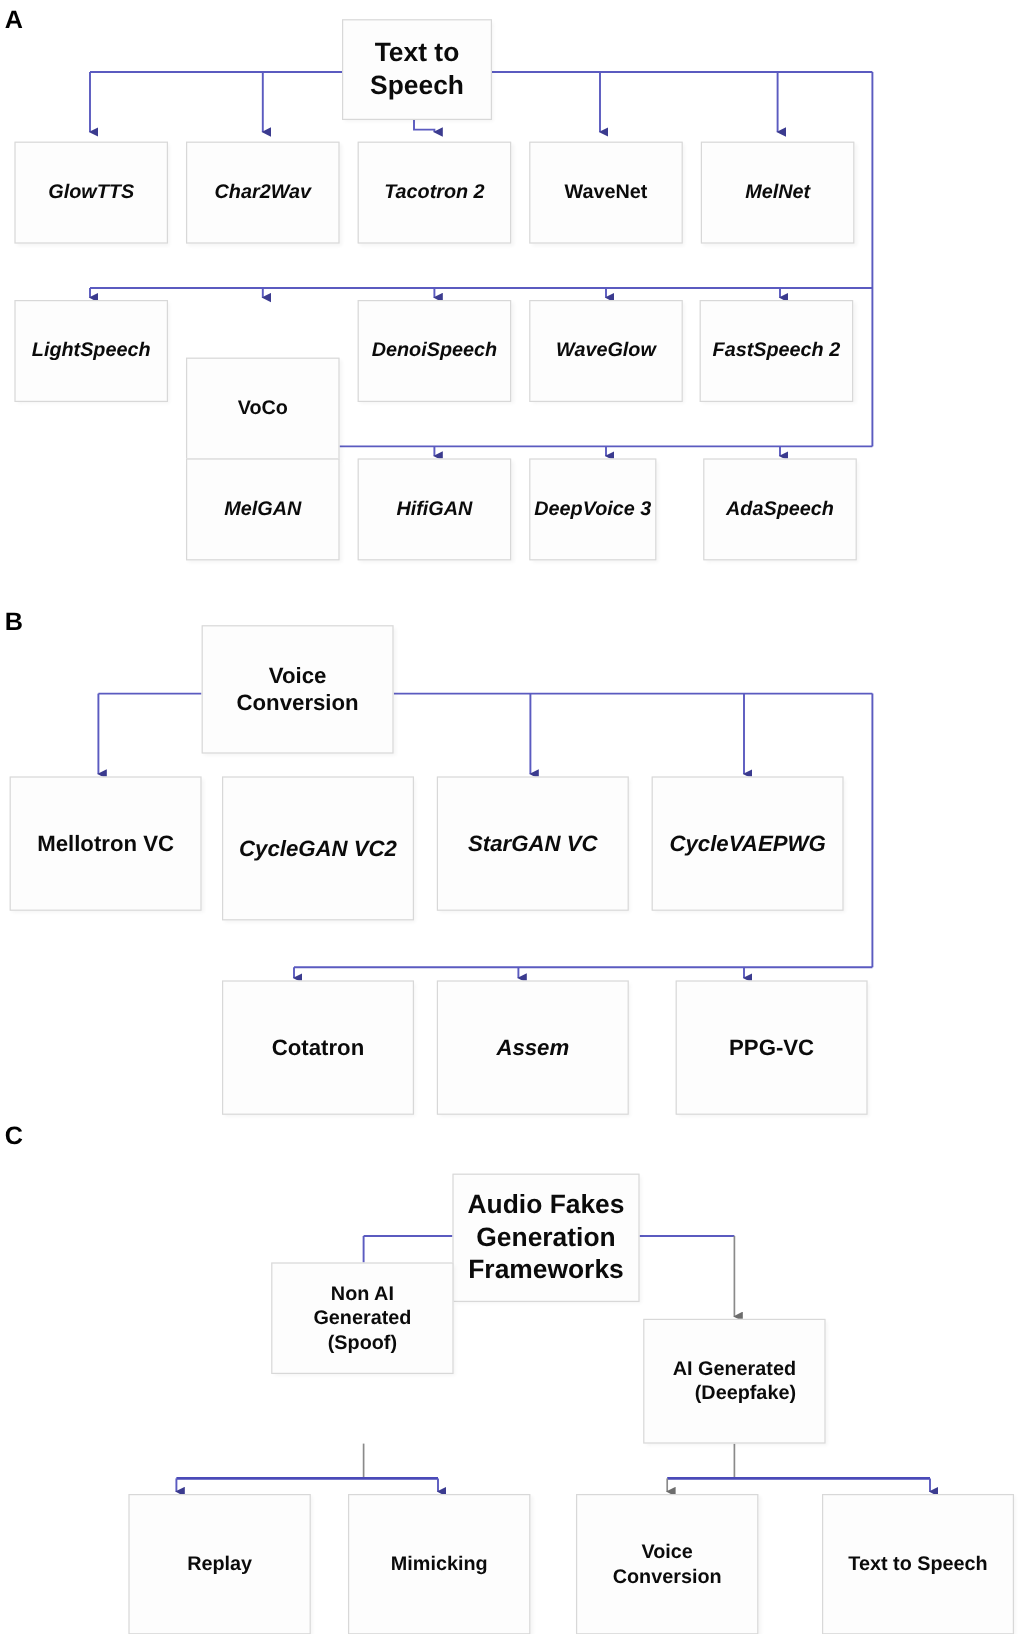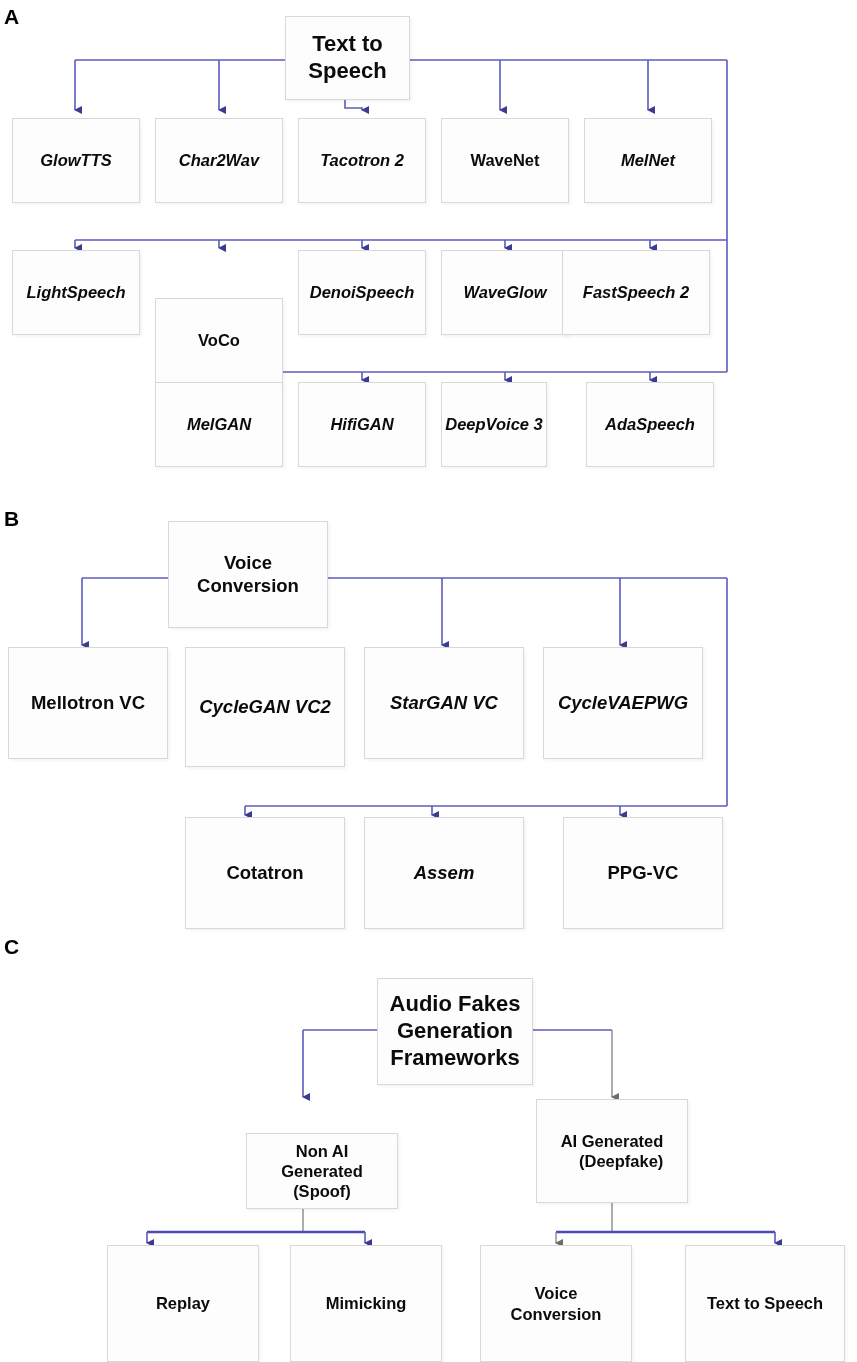--- a/index.html
+++ b/index.html
@@ -173,21 +173,21 @@
   </div>
   <div class="node roman f16" style="left:155px; top:250px; width:128px; height:85px;margin-top:48px;">
     <span>VoCo</span>
   </div>
   <div class="node italic f16" style="left:298px; top:250px; width:128px; height:85px;">
     <span>DenoiSpeech</span>
   </div>
   <div class="node italic f16" style="left:441px; top:250px; width:128px; height:85px;">
     <span>WaveGlow</span>
   </div>
-  <div class="node italic f16" style="left:562px; top:250px; width:148px; height:85px;">
+  <div class="node italic f16" style="left:583px; top:250px; width:128px; height:85px;">
     <span>FastSpeech 2</span>
   </div>
 
   <div class="node italic f16" style="left:155px; top:382px; width:128px; height:85px;">
     <span>MelGAN</span>
   </div>
   <div class="node italic f16" style="left:298px; top:382px; width:128px; height:85px;">
     <span>HifiGAN</span>
   </div>
   <div class="node italic f16" style="left:441px; top:382px; width:106px; height:85px;">
@@ -225,21 +225,21 @@
   <div class="node roman f18" style="left:543px; top:817px; width:160px; height:112px;margin-left:20px;">
     <span>PPG-VC</span>
   </div>
 
   <div class="panel-label" style="left:4px; top:936px;">C</div>
 
   <div class="node roman f17" style="left:377px; top:978px; width:156px; height:107px;">
     <span><em style="font-style:normal">Audio Fakes</em><br><em style="font-style:normal">Generation</em><br><em style="font-style:normal">Frameworks</em></span>
   </div>
 
-  <div class="node roman f16" style="left:226px; top:1133px; width:152px; height:76px;margin-left:20px;">
+  <div class="node roman f16" style="left:226px; top:1052px; width:152px; height:93px;">
     <span><em style="font-style:normal">Non AI</em><br><em style="font-style:normal">Generated</em><br><em style="font-style:normal">(Spoof)</em></span>
   </div>
   <div class="node roman f16" style="left:536px; top:1099px; width:152px; height:104px;text-align:right;">
     <span><em style="font-style:normal">AI Generated</em><br><em style="font-style:normal">(Deepfake)</em></span>
   </div>
 
   <div class="node roman f16" style="left:71px; top:1245px; width:152px; height:117px;margin-left:36px;">
     <span>Replay</span>
   </div>
   <div class="node roman f16" style="left:290px; top:1245px; width:152px; height:117px;">

